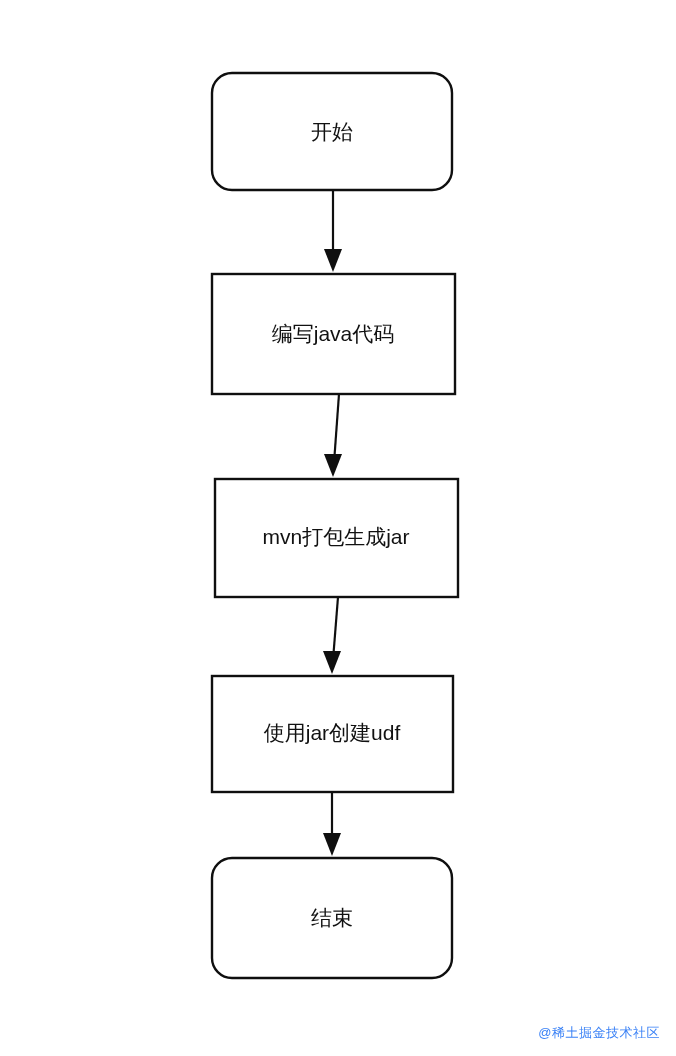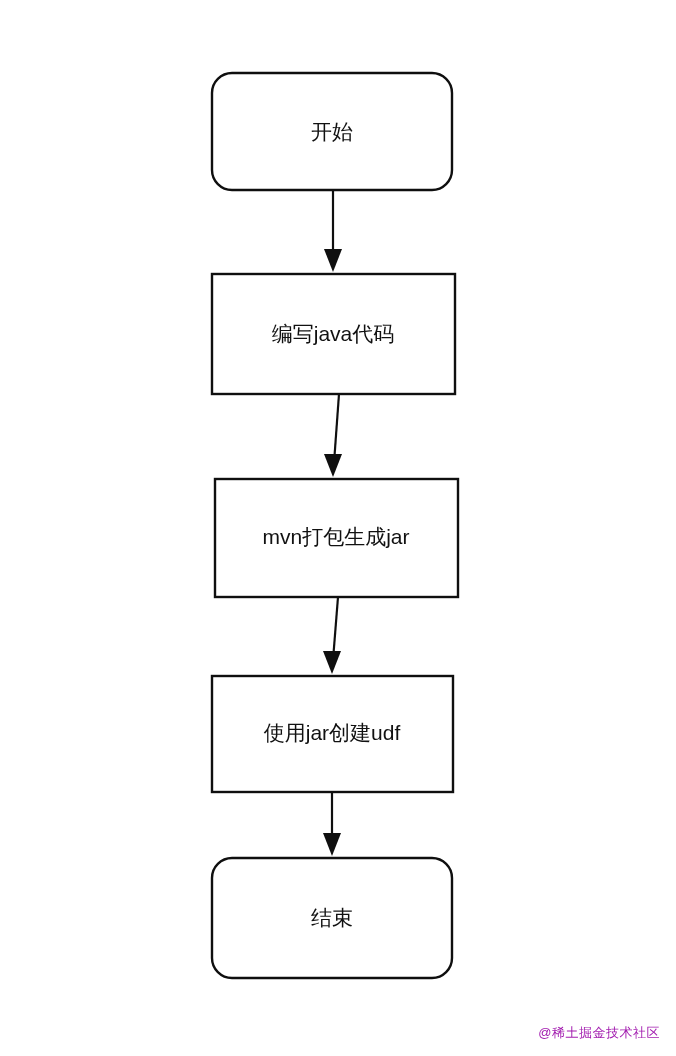--- a/index.html
+++ b/index.html
@@ -39,21 +39,21 @@
     fill: none;
   }
   .arrow-head {
     fill: #0f0f0f;
     stroke: none;
   }
   .watermark-text {
     position: absolute;
     right: 16px;
     bottom: 14px;
-    color: #a21caf;
+    color: #3b82f6;
     font-size: 13px;
     font-family: "Liberation Sans", "DejaVu Sans", sans-serif;
     letter-spacing: 0.5px;
     user-select: none;
     white-space: nowrap;
   }
 </style>
 </head>
 <body>
 

